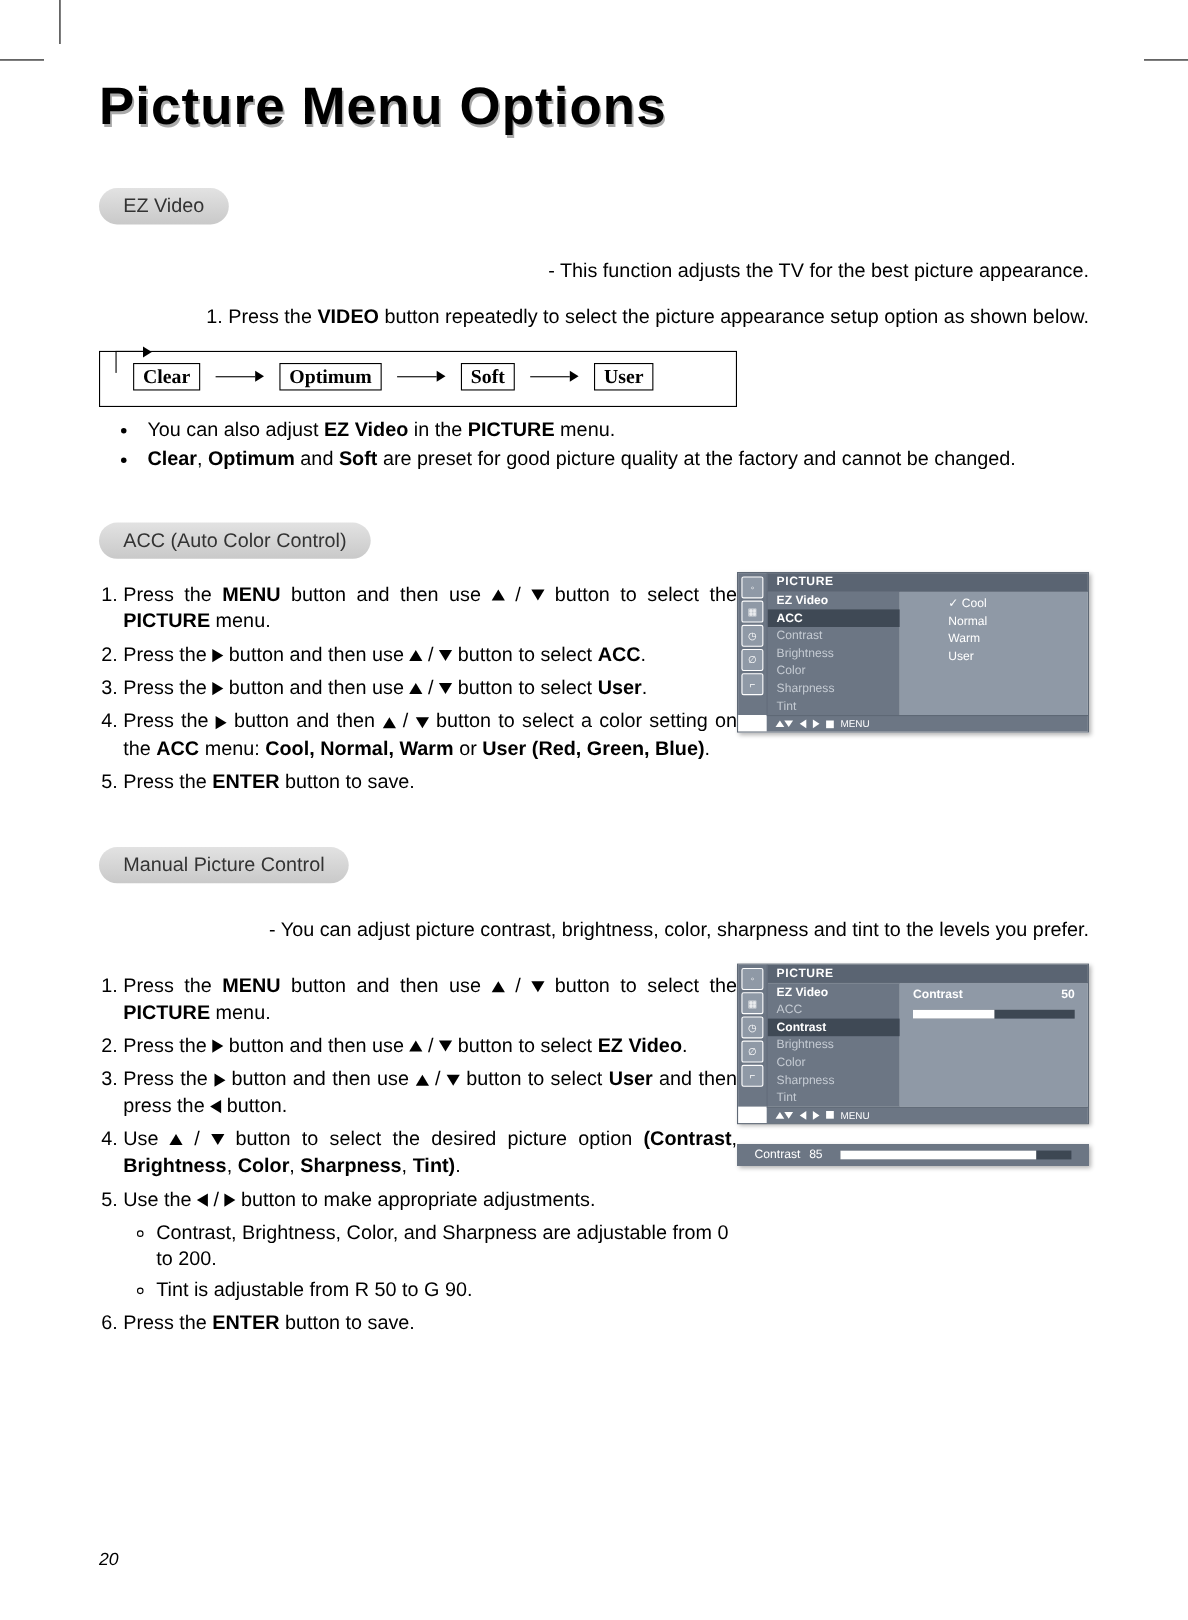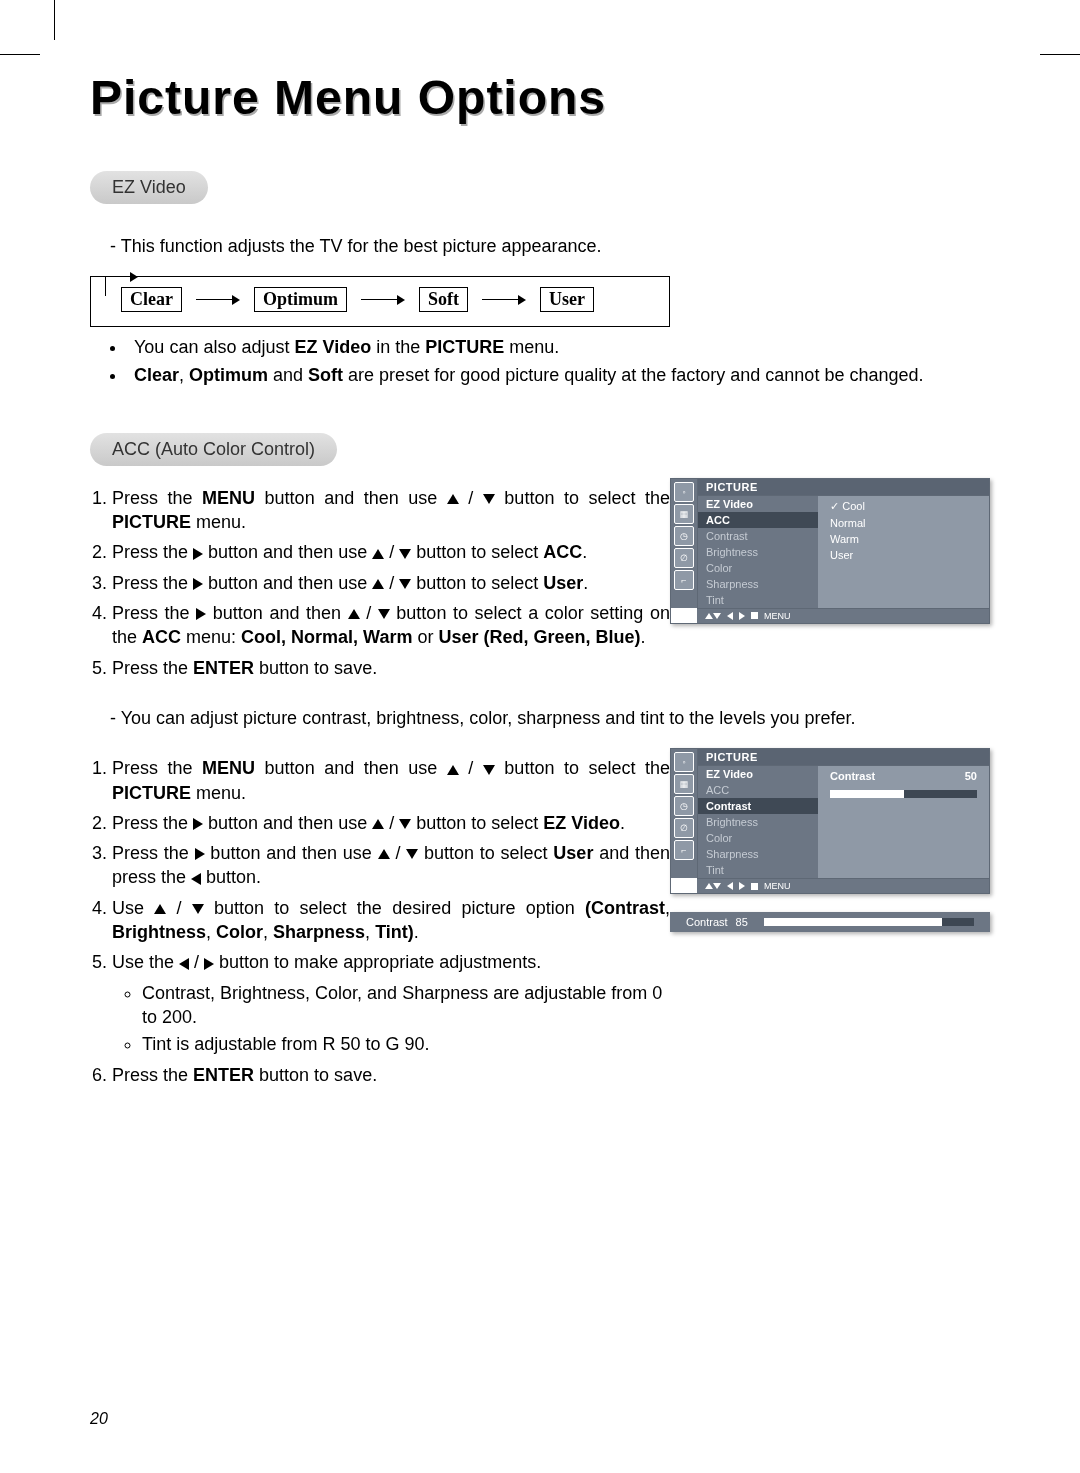--- a/index.html
+++ b/index.html
@@ -59,21 +59,21 @@
     display:inline-block;
     background:linear-gradient(#e2e2e2,#c9c9c9);
     border-radius:22px;
     padding:6px 22px;
     font-size:18px;
     color:#333;
     margin:14px 0 12px 0;
   }
 
   .body p, .body li{font-size:18px; line-height:1.35;}
-  .body .indent{margin-left:20px;}
+  .body .indent{margin-left:20px;text-align:right;}
   ol.steps{margin:8px 0 8px 22px;padding:0;}
   ol.steps>li{margin:6px 0;}
   ul.bullets{margin:6px 0 6px 30px;padding:0;}
   ul.bullets>li{margin:3px 0;}
 
   b.heavy{font-family:"Arial Black",Arial,Helvetica,sans-serif;font-weight:900;}
 
   
   .flow{
     border:1.5px solid #000;
@@ -163,21 +163,21 @@
   .osd .c1 .it{
     padding:2px 8px; color:var(--osd-faint);
   }
   .osd .c1 .it.sel{background:var(--osd-sel);color:#fff;font-weight:bold;}
   .osd .c1 .it.bold{color:#fff;font-weight:bold;}
   .osd .c2{
     flex:1;background:var(--osd-bg1);
     display:flex;flex-direction:column;
     padding:2px 0;
   }
-  .osd .c2 .opt{padding:2px 12px;color:#fff;}
+  .osd .c2 .opt{padding:2px 12px;color:#fff;margin-left:32px;}
   .osd .c2 .opt .ck::before{content:"✓ ";}
   .osd .c2 .kv{display:flex;justify-content:space-between;padding:2px 12px;color:#fff;font-weight:bold;}
   .osd .c2 .bar{
     margin:6px 12px 2px 12px;height:8px;background:#3d4753;position:relative;
   }
   .osd .c2 .bar .fill{position:absolute;left:0;top:0;bottom:0;width:50%;background:#fff;}
   .osd .foot{
     background:var(--osd-bg2);
     padding:2px 8px;font-size:9px;color:#fff;display:flex;gap:6px;align-items:center;
     border-top:1px solid var(--osd-border);
@@ -222,20 +222,21 @@
 
   <div class="title">
     <span class="shadow">Picture Menu Options</span>
     <span class="fg">Picture Menu Options</span>
   </div>
 
   
   <div class="pill">EZ Video</div>
   <div class="body">
     <p class="indent">- <span>This function adjusts the TV for the best picture appearance.</span></p>
+    <p class="indent">1. <span>Press the </span><b>VIDEO</b><span> button repeatedly to select the picture appearance setup option as shown below.</span></p>
 
     <div class="flow">
       <span class="back"></span>
       <span class="box">Clear</span>
       <span class="ar">
           <span class="ln"></span>
           <span class="hd"></span>
         </span>
       <span class="box">Optimum</span>
       <span class="ar">
@@ -307,20 +308,21 @@
               <span class="s-tri srt"></span>
             <span class="sq"></span>
             <span>MENU</span>
           </div>
         </div>
       </div>
     </div>
   </div>
 
   
+  <div class="pill" style="margin-top:40px">Manual Picture Control</div>
   <div class="body">
     <p class="indent">- <span>You can adjust picture contrast, brightness, color, sharpness and tint to the levels you prefer.</span></p>
 
     <div class="row">
       <div class="left">
         <ol class="steps">
           <li class="just"><span>Press the </span><b>MENU</b><span> button and then use </span><span class="ud"><span class="tri up"></span> / <span class="tri dn"></span></span><span> button to select the </span><b class="heavy">PICTURE</b><span> menu.</span></li>
           <li class="just"><span>Press the </span><span class="tri rt"></span><span> button and then use </span><span class="ud"><span class="tri up"></span> / <span class="tri dn"></span></span><span> button to select </span><b class="heavy">EZ Video</b><span>.</span></li>
           <li class="just"><span>Press the </span><span class="tri rt"></span><span> button and then use </span><span class="ud"><span class="tri up"></span> / <span class="tri dn"></span></span><span> button to select </span><b class="heavy">User</b><span> and then press the </span><span class="tri lt"></span><span> button.</span></li>
           <li class="just"><span>Use </span><span class="ud"><span class="tri up"></span> / <span class="tri dn"></span></span><span> button to select the desired picture option </span><b class="heavy">(Contrast</b><span>, </span><b class="heavy">Brightness</b><span>, </span><b class="heavy">Color</b><span>, </span><b class="heavy">Sharpness</b><span>, </span><b class="heavy">Tint)</b><span>.</span></li>

